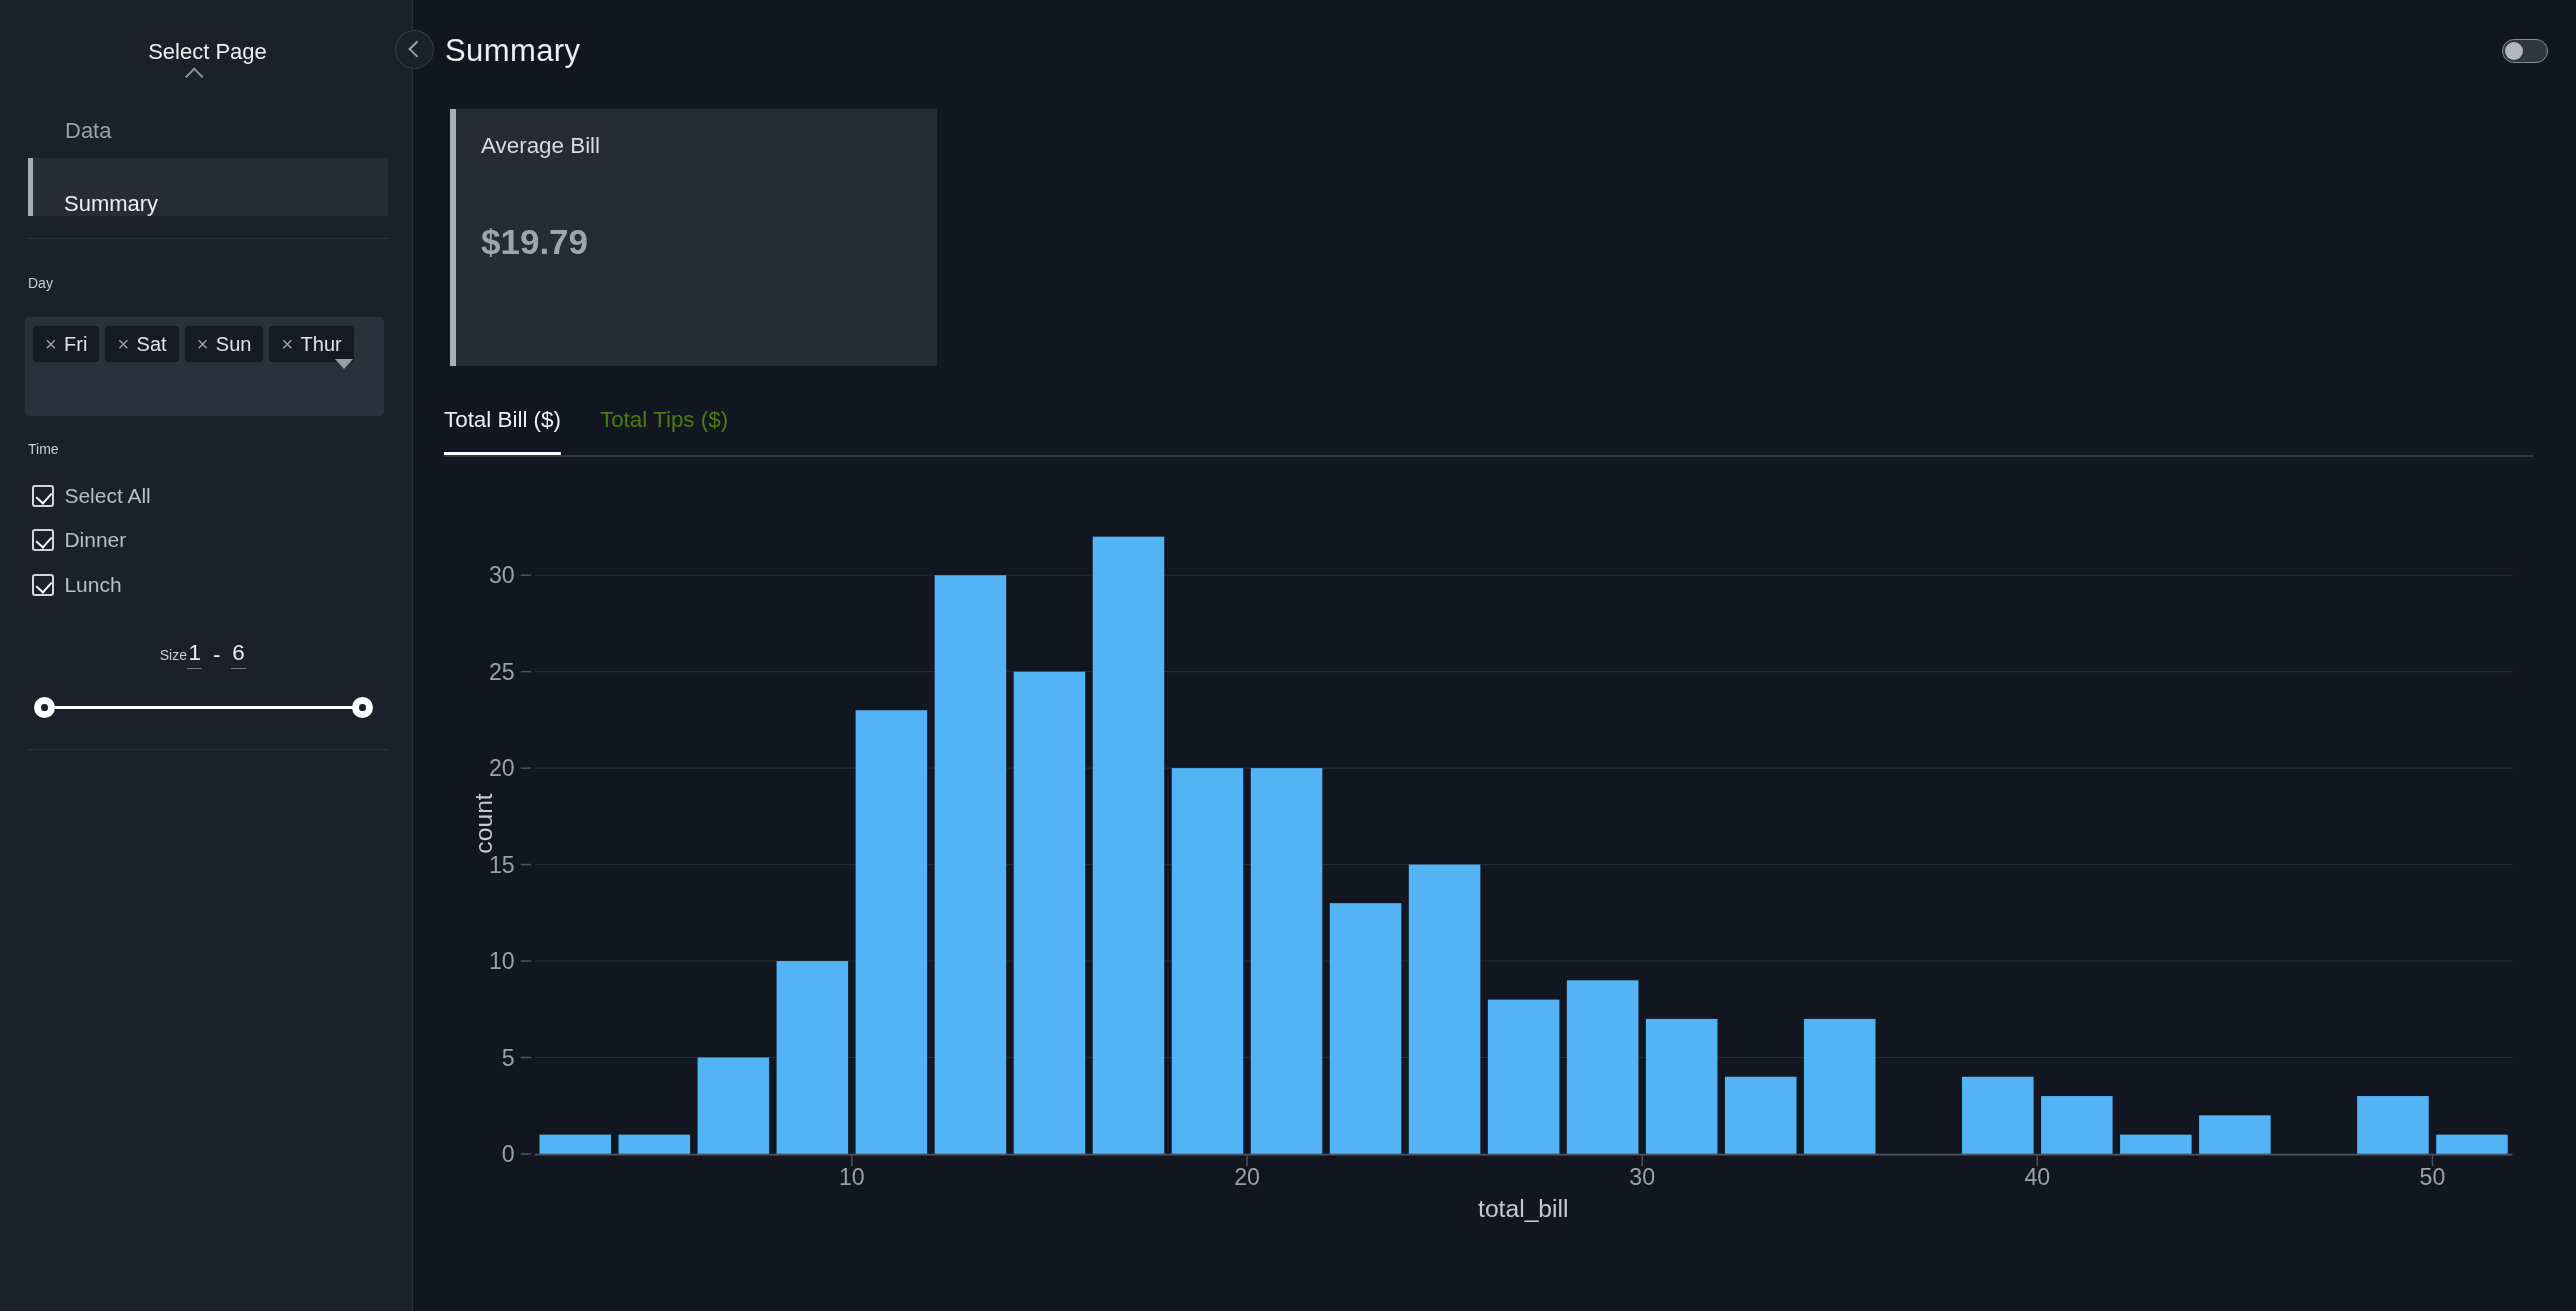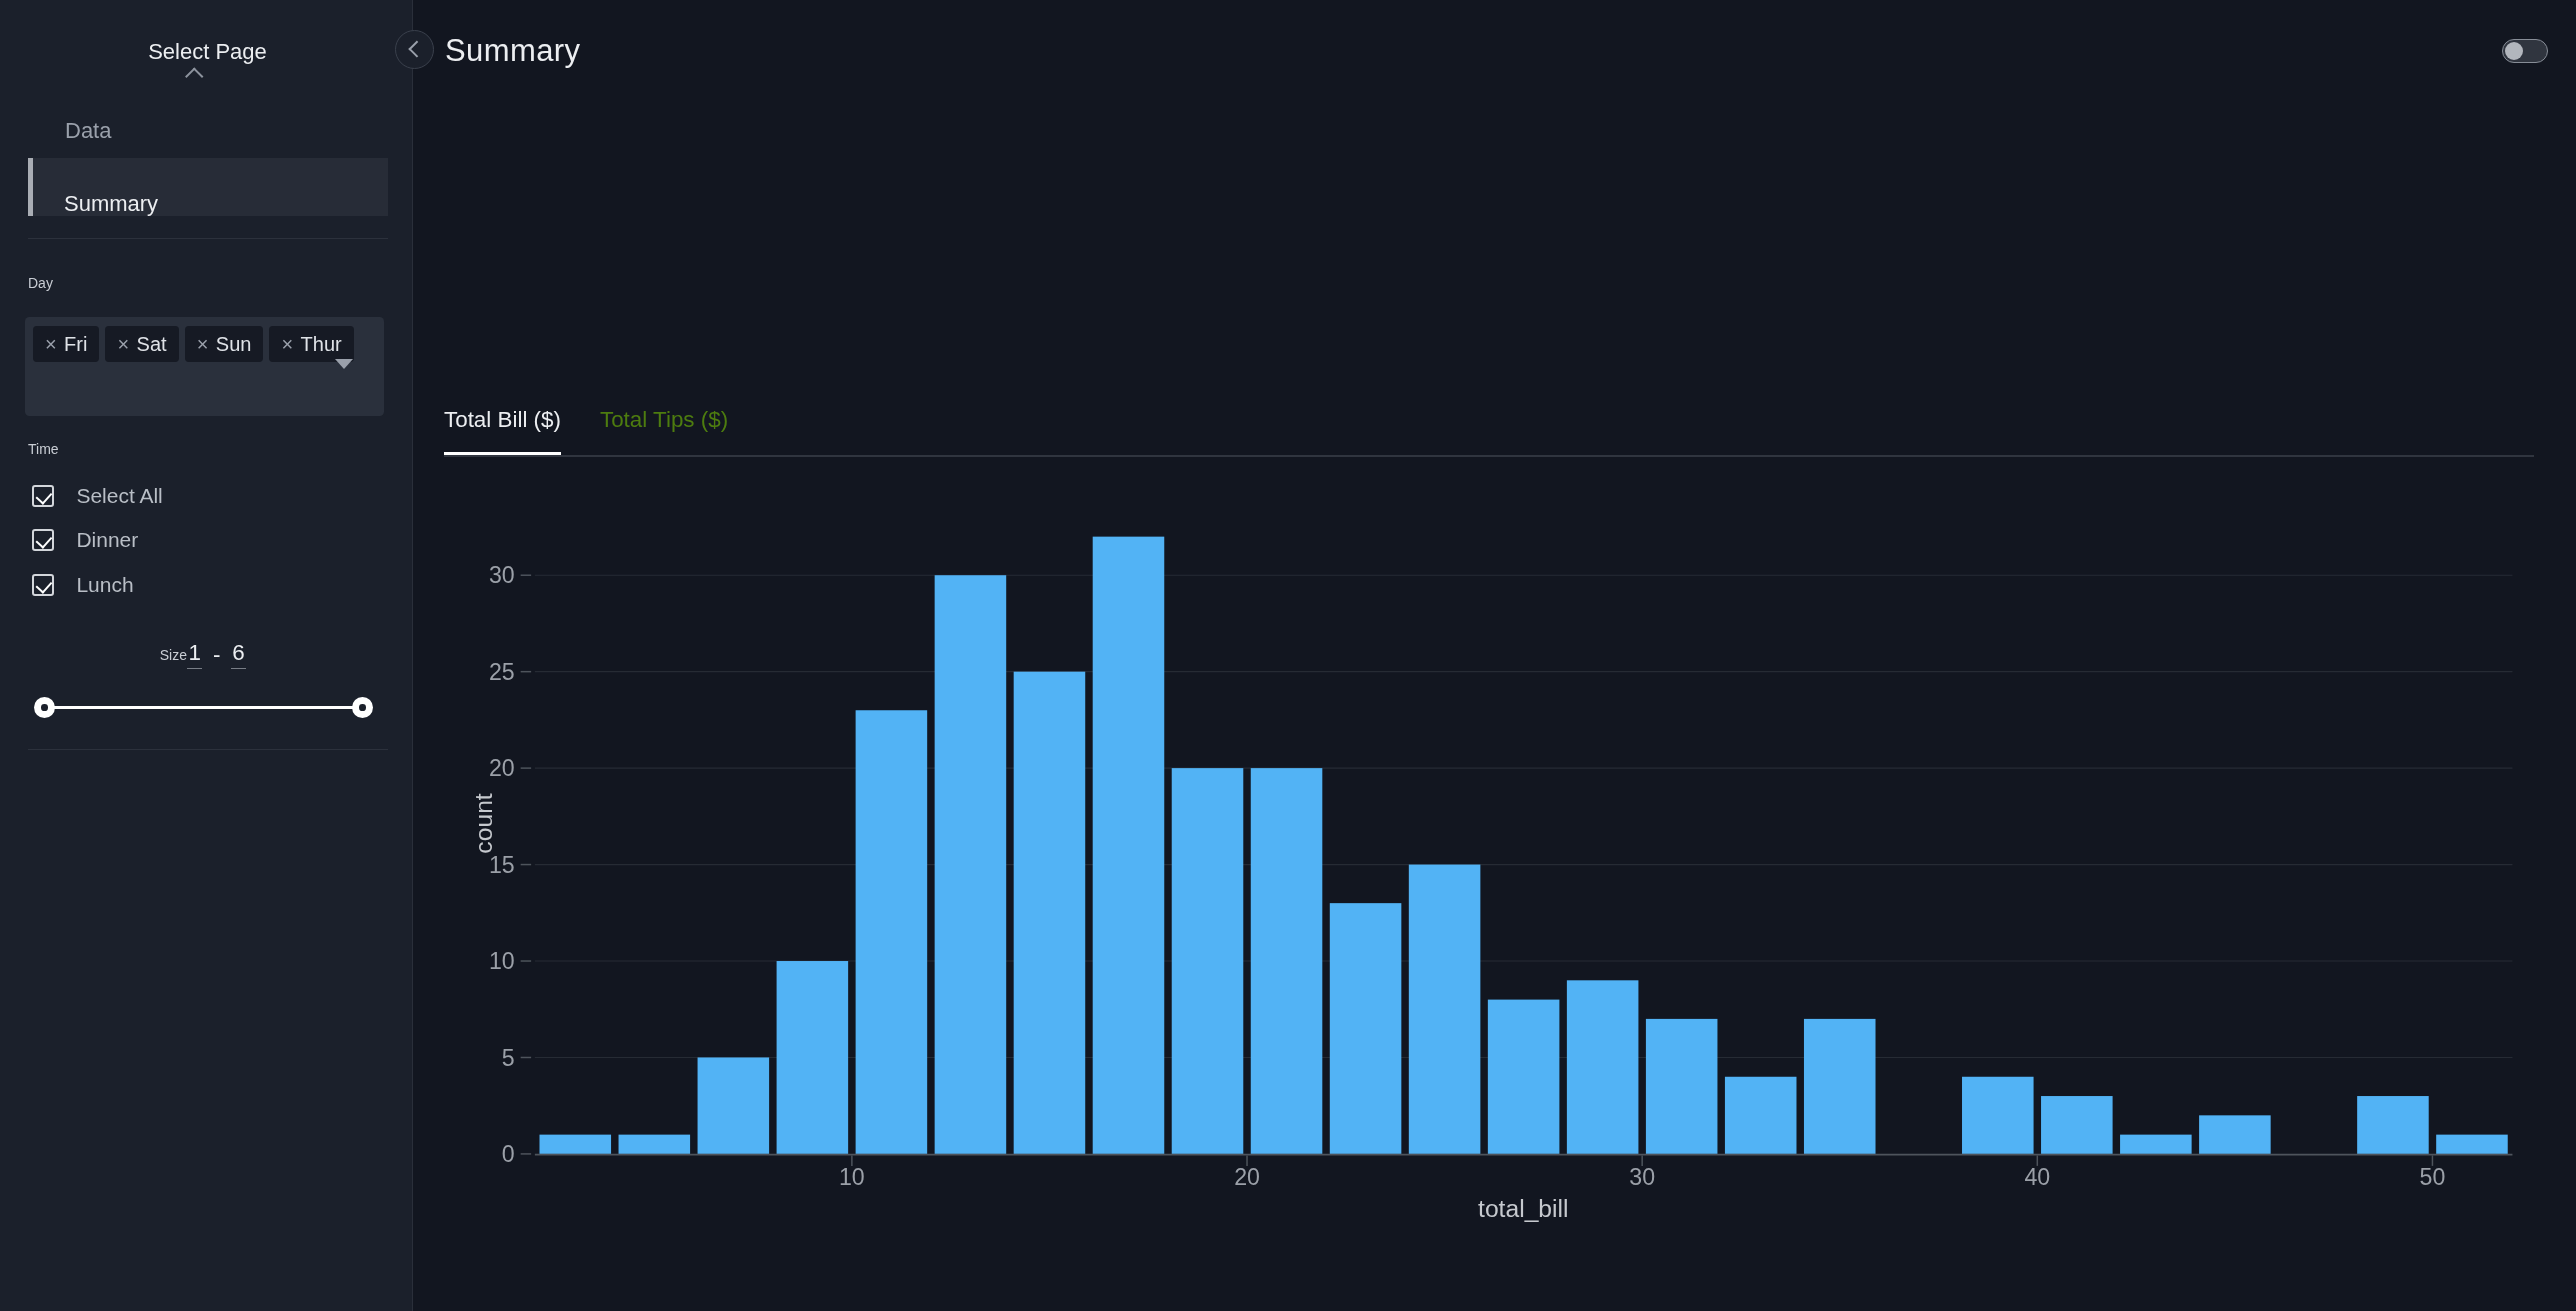--- a/index.html
+++ b/index.html
@@ -24,21 +24,21 @@
   #nav-summary{top:158px;background:var(--nav-active);color:var(--txt);border-left:5.2px solid var(--accent);}
   #nav-summary .nav-label{margin-left:31px;}
   .sb-divider{position:absolute;left:28px;width:360px;height:0.7px;background:#2c313c;}
   .sb-label{position:absolute;left:28px;font-size:14px;color:var(--txt3);}
 
   .day-select{position:absolute;left:25.4px;top:317px;width:359px;height:99px;background:var(--select);border-radius:4.5px;padding:9px 7.5px;display:flex;flex-wrap:wrap;align-content:flex-start;gap:6px;cursor:pointer;}
   .chip{background:var(--chip);border-radius:3.7px;height:36px;display:flex;align-items:center;padding:0 12px;font-size:20px;color:#dfe2e7;gap:7.5px;}
   .chip-x{color:var(--txt2);font-size:20px;cursor:pointer;}
   .caret-down{position:absolute;right:31px;top:42px;width:0;height:0;border-left:9px solid transparent;border-right:9px solid transparent;border-top:10.5px solid #9aa0ab;}
 
-  .cb-row{position:absolute;left:32px;display:flex;align-items:center;gap:22px;}
+  .cb-row{position:absolute;left:32px;display:flex;align-items:center;gap:10px;}
   .checkbox{width:22.4px;height:22.4px;border:2.2px solid #d3d6db;border-radius:3px;position:relative;background:transparent;cursor:pointer;flex:0 0 auto;}
   .checkbox.checked::after{content:"";position:absolute;left:4.5px;top:2.2px;width:7.5px;height:12px;border-right:2.6px solid #fff;border-bottom:2.6px solid #fff;transform:rotate(42deg);}
   .cb-label{font-size:21px;color:#b9bec6;}
 
   .size-row{position:absolute;left:28px;top:632px;width:350px;display:flex;justify-content:center;align-items:center;margin-top:8px;}
   .size-vals{font-size:22.4px;color:var(--txt);display:flex;gap:10.5px;align-items:center;}
   .size-num{border-bottom:1.5px solid #787d86;padding:0 1.5px 2.2px;cursor:text;}
   .slider{position:absolute;left:34px;top:697px;width:339px;height:21px;}
   .slider-track{position:absolute;left:9.7px;right:9.7px;top:9px;height:3px;background:#fff;border-radius:1.5px;}
   .slider-handle{position:absolute;top:0;width:21px;height:21px;border-radius:50%;background:#fff;cursor:grab;}
@@ -136,20 +136,24 @@
     </div>
     <div class="sb-divider" style="top:749px"></div>
   </aside>
 
   <div id="collapse-btn"></div>
   <h1 id="page-title">Summary</h1>
   <div id="theme-toggle">
     <span class="knob"></span>
   </div>
 
+  <div class="metric-card" id="card-bill">
+    <div class="card-title">Average Bill</div>
+    <div class="card-value">$19.79</div>
+  </div>
 
   <div class="tabs">
     <span class="tab active">Total Bill ($)</span>
     <span class="tab inactive">Total Tips ($)</span>
   </div>
   <div class="tab-divider"></div>
 
   <div id="chart-wrap"><svg viewBox="0 0 2893 1134" width="2163" height="848">
         <line x1="163" x2="2808" y1="795" y2="795" stroke="#262b34" stroke-width="1.5"></line>
         <line x1="163" x2="2808" y1="666" y2="666" stroke="#262b34" stroke-width="1.5"></line>

